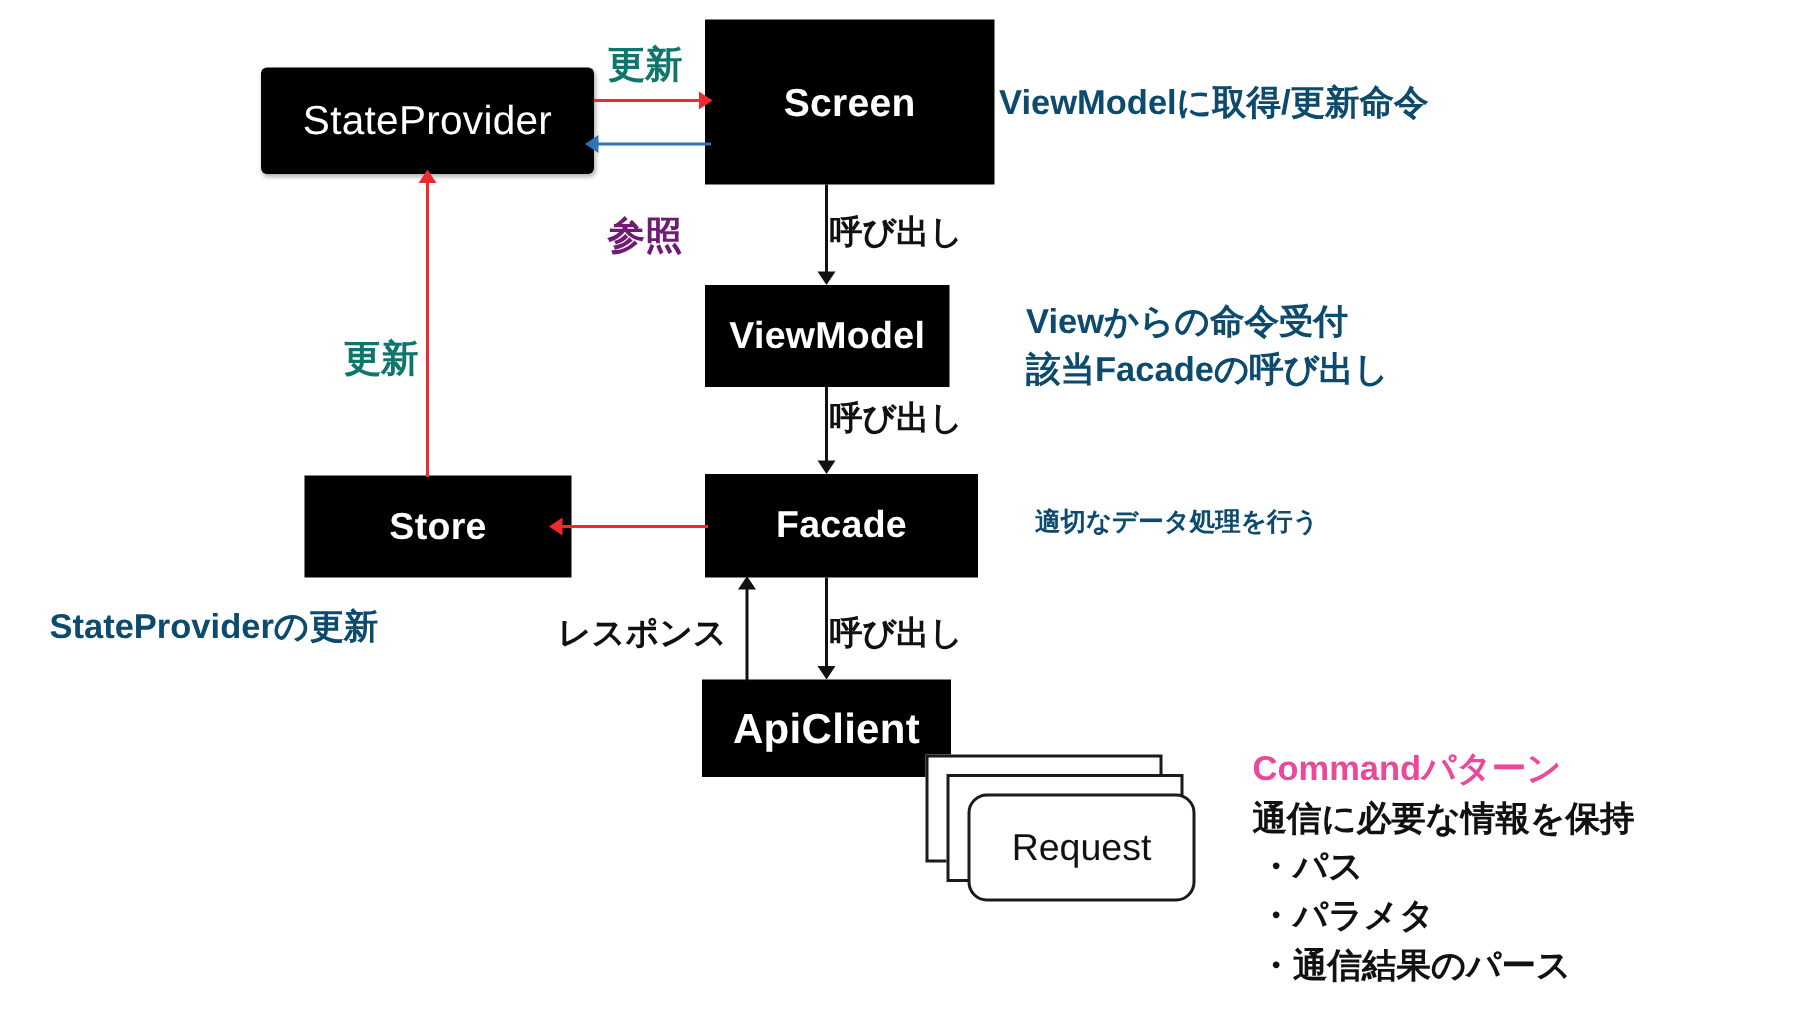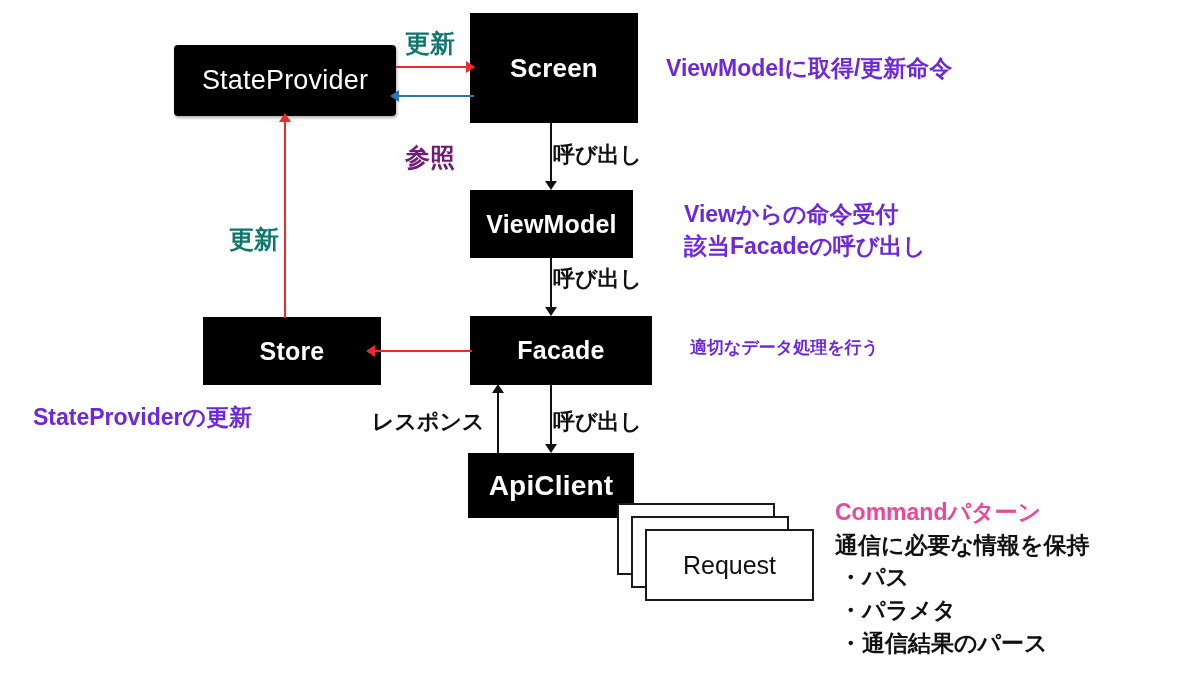--- a/index.html
+++ b/index.html
@@ -33,39 +33,39 @@
   }
   .node span { display: block; line-height: 1; }
 
   .node-stateprovider {
     left: 174px; top: 45px; width: 222px; height: 71px;
     border-radius: 4px;
     font-size: 27px;
     font-weight: normal;
     box-shadow: 1px 2px 3px rgba(0,0,0,0.30);
   }
-  .node-screen   { left: 470px; top: 13px;  width: 168px; height: 110px; font-size: 26px; align-items: center; }
+  .node-screen   { left: 470px; top: 13px;  width: 193px; height: 110px; font-size: 26px; align-items: center; }
   .node-viewmodel{ left: 470px; top: 190px; width: 163px; height: 68px;  font-size: 25px; }
   .node-facade   { left: 470px; top: 316px; width: 182px; height: 69px;  font-size: 25px; }
   .node-store    { left: 203px; top: 317px; width: 178px; height: 68px;  font-size: 25px; }
   .node-apiclient{ left: 468px; top: 453px; width: 166px; height: 65px;  font-size: 28px; }
 
   
   .req-card {
     position: absolute;
     background: #ffffff;
     border: 2px solid #1a1a1a;
     box-sizing: border-box;
   }
   .req-card-1 { left: 617px; top: 503px; width: 158px; height: 72px; }
   .req-card-2 { left: 631px; top: 516px; width: 158px; height: 72px; }
   .req-card-3 {
-    left: 645px; top: 529px; width: 169px; height: 72px;
+    left: 645px; top: 529px; width: 152px; height: 72px;
     display: flex; align-items: center; justify-content: center;
-    color: #111; font-size: 25px; font-weight: normal;
+    color: #111; font-size: 25px; font-weight: normal; border-radius: 13px;
   }
 
   
   .line-v {
     position: absolute;
     width: 0;
     border-left-width: 2px;
     border-left-style: solid;
   }
   .line-h {
@@ -124,21 +124,21 @@
   .lbl-sanshou       { left: 405px; top: 97px;  font-size: 25px; }
   .lbl-koushin-left  { left: 229px; top: 223px; font-size: 25px; }
   .lbl-call-1        { left: 553px; top: 141px; font-size: 22px; }
   .lbl-call-2        { left: 553px; top: 265px; font-size: 22px; }
   .lbl-call-3        { left: 553px; top: 408px; font-size: 22px; }
   .lbl-response      { left: 372px; top: 408px; font-size: 22px; }
 
   .note {
     position: absolute;
     font-weight: bold;
-    color: #6d28d9;
+    color: #0c4a6e;
     line-height: 1.38;
     white-space: pre-line;
   }
   .note-screen    { left: 666px; top: 53px;  font-size: 23px; }
   .note-viewmodel { left: 684px; top: 199px; font-size: 23px; text-align: left; }
   .note-facade    { left: 690px; top: 336px; font-size: 17px; }
   .note-store     { left: 33px;  top: 402px; font-size: 23px; }
 
   .note-command {
     position: absolute;

